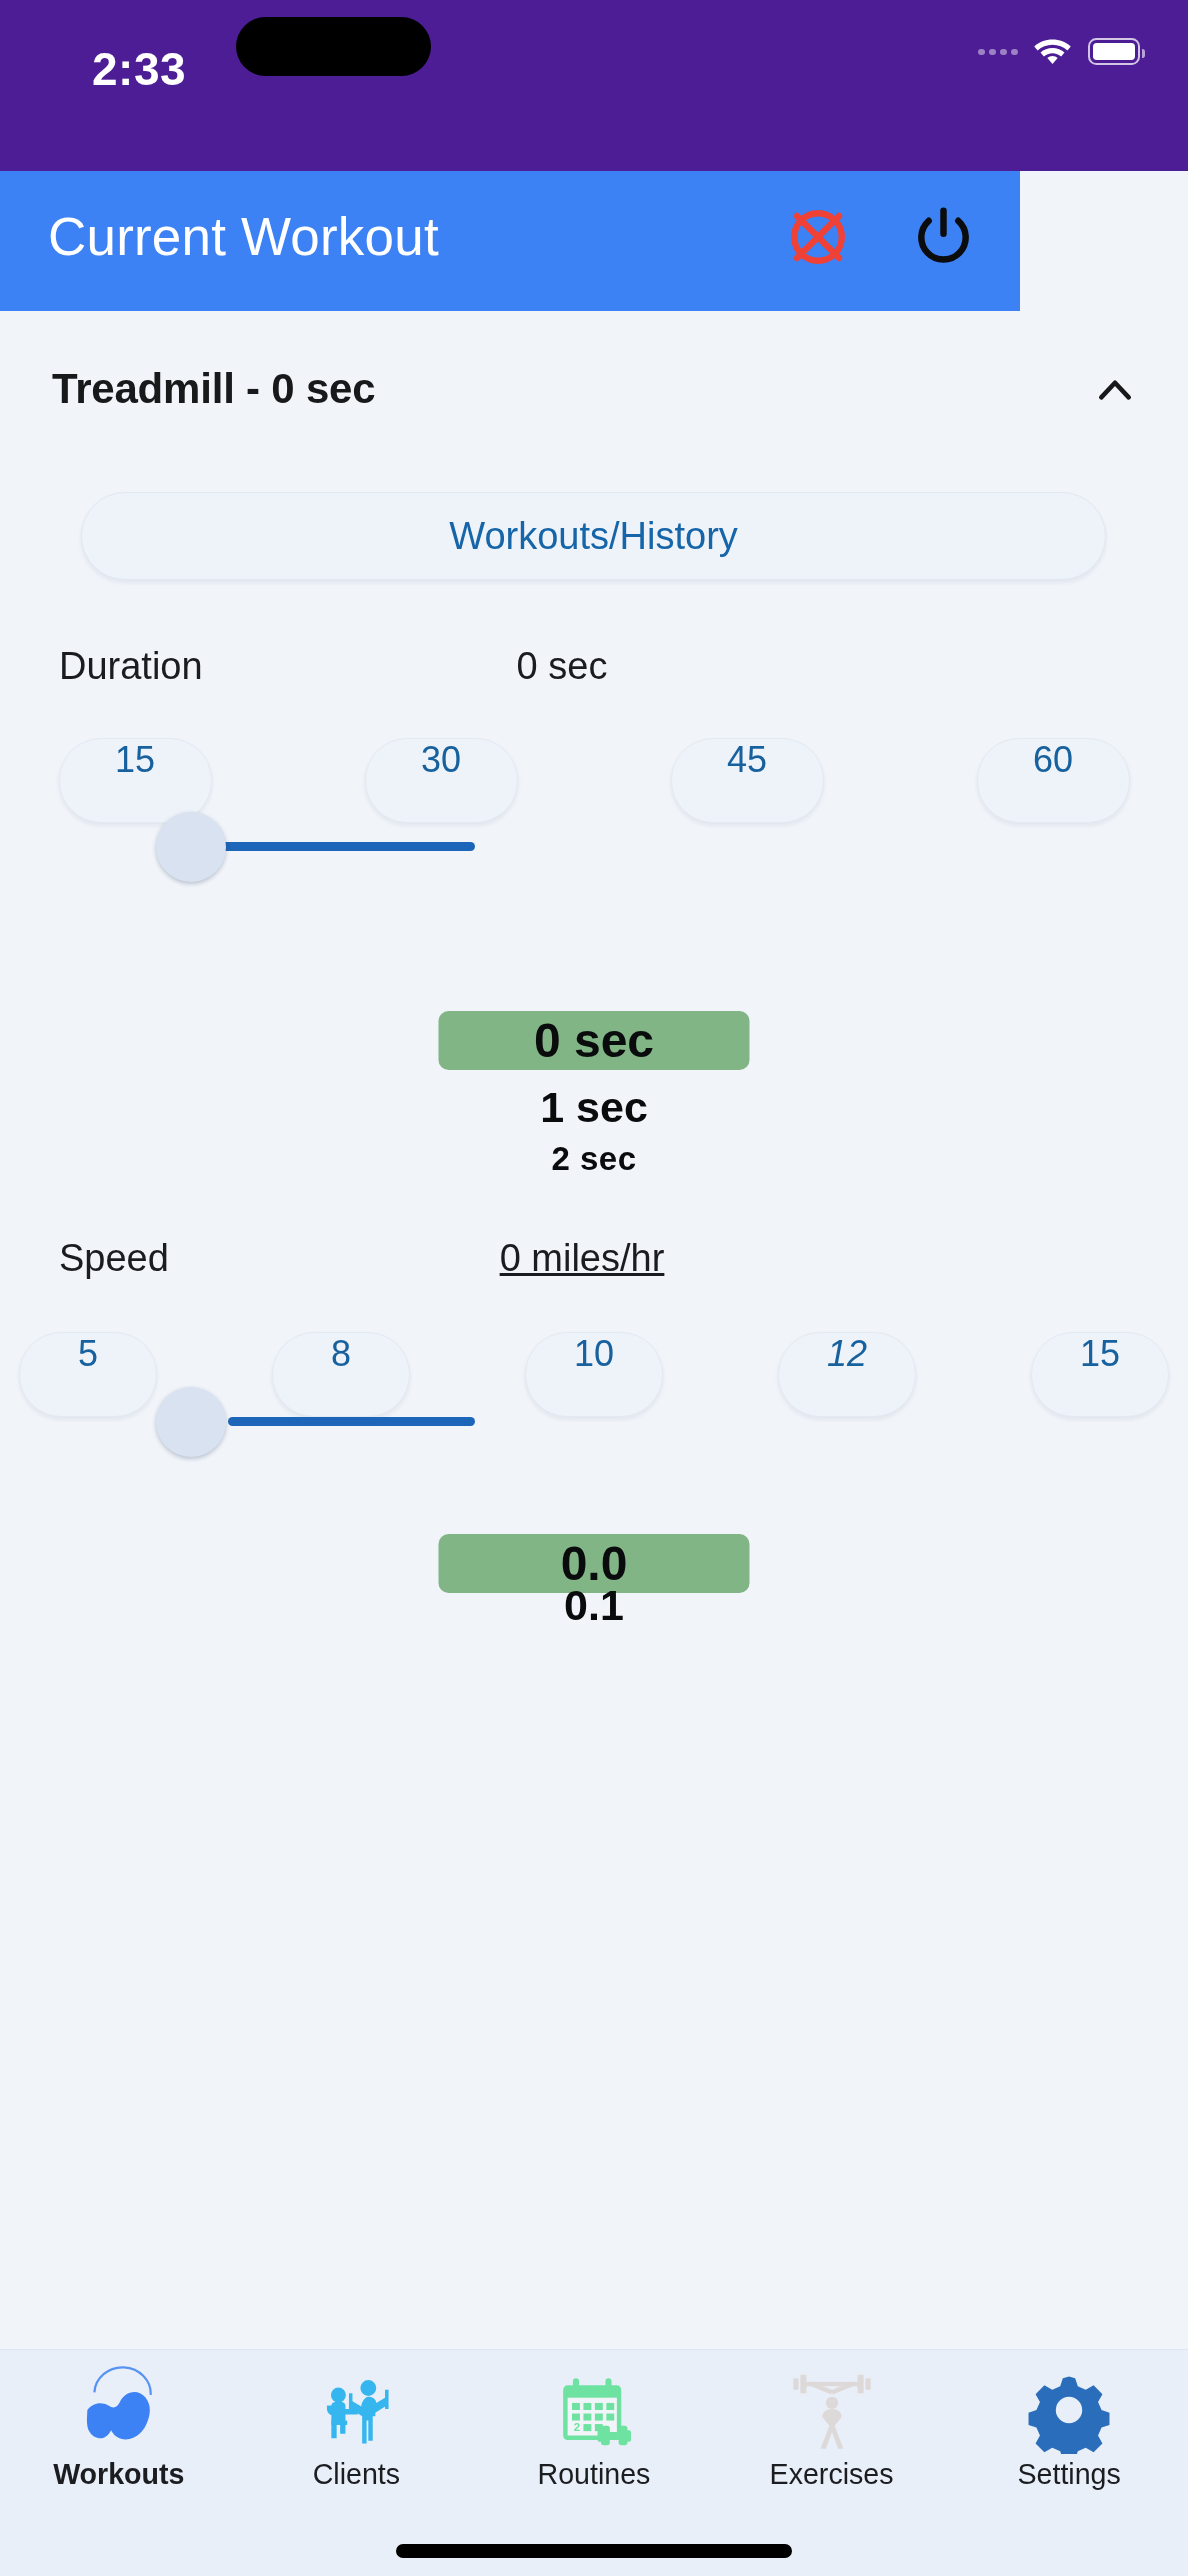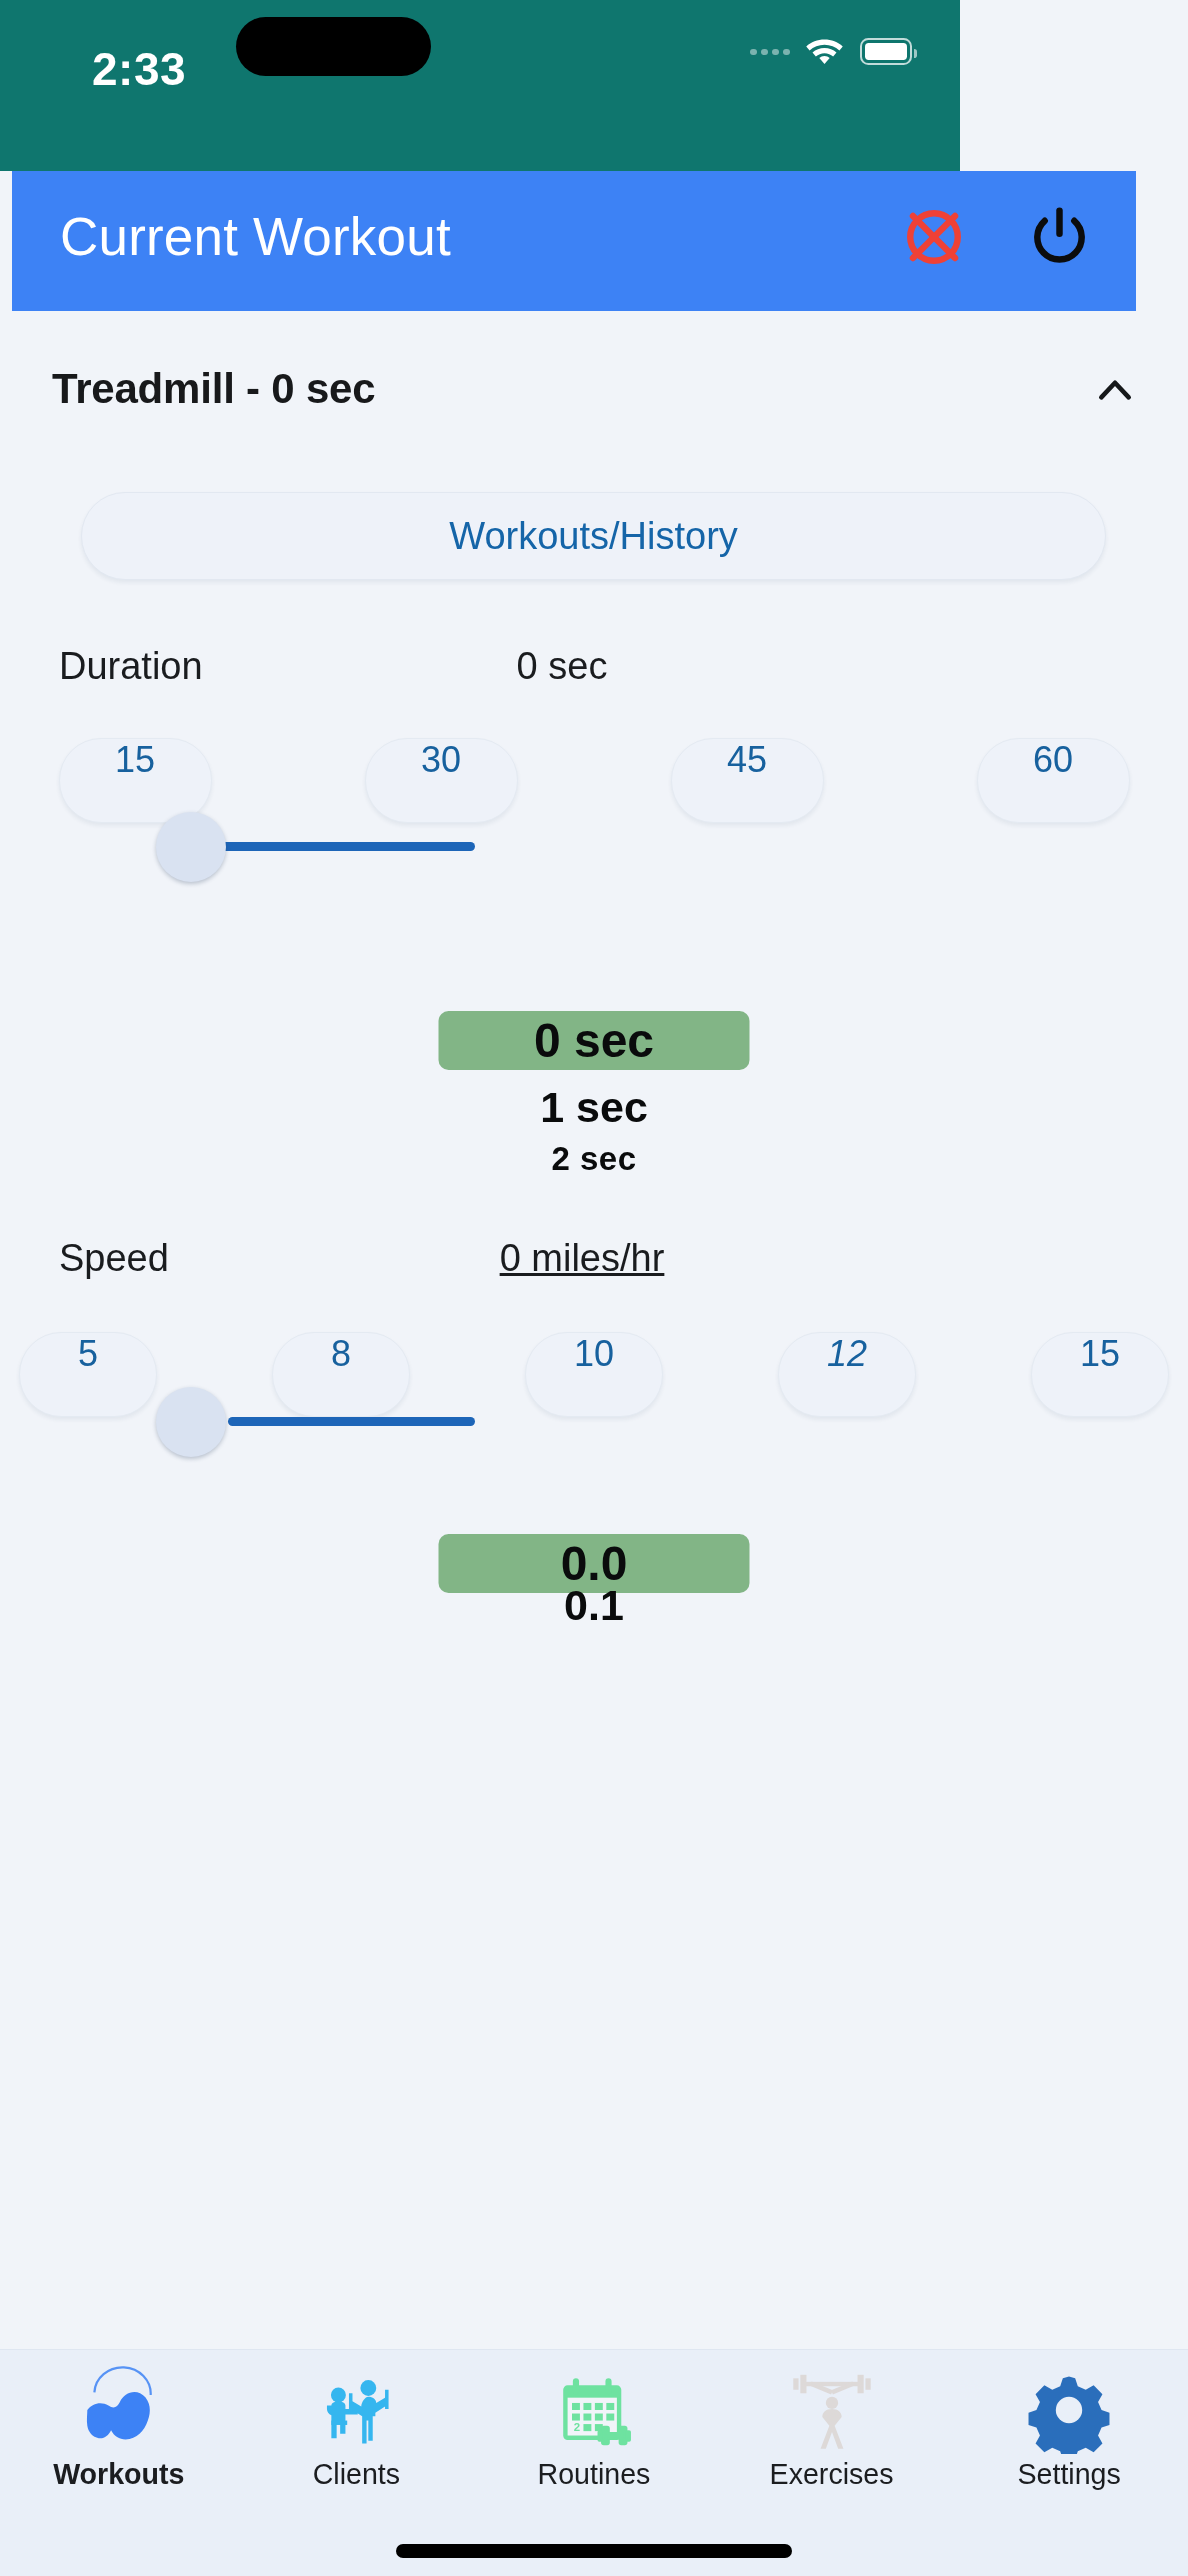--- a/index.html
+++ b/index.html
@@ -6,22 +6,22 @@
   html, body {
     width: 1188px; height: 2576px;
     font-family: "Liberation Sans", sans-serif;
     background: #f1f4f9;
     overflow: hidden;
   }
   .phone { position: relative; width: 1188px; height: 2576px; background: #f1f4f9; }
 
   
   .statusbar {
-    position: absolute; top: 0; left: 0; width: 960px; height: 171px;
-    background: #0f766e;
+    position: absolute; top: 0; left: 0; width: 1188px; height: 171px;
+    background: #4c1d95;
   }
   .sb-time {
     position: absolute; left: 92px; top: 42px;
     font-size: 46px; font-weight: 600; color: #ffffff; letter-spacing: 0.5px;
   }
   .dynamic-island {
     position: absolute; left: 236px; top: 16.6px;
     width: 195px; height: 59px; background: #000; border-radius: 31px;
   }
   .sb-right { position: absolute; right: 48px; top: 37px; display: flex; align-items: center; gap: 14.7px; }
@@ -33,21 +33,21 @@
     border-radius: 8.3px; padding: 2.8px;
   }
   .sb-batt::after {
     content: ""; position: absolute; right: -7.4px; top: 8.3px; width: 3.7px; height: 9.2px;
     background: rgba(255,255,255,0.6); border-radius: 0 2.8px 2.8px 0;
   }
   .sb-batt i { display: block; width: 100%; height: 100%; background: #fff; border-radius: 3.7px; }
 
   
   .appbar {
-    position: absolute; top: 171px; left: 12px; width: 1124px; height: 140px;
+    position: absolute; top: 171px; left: 0; width: 1020px; height: 140px;
     background: #3d82f5;
   }
   .appbar-title {
     position: absolute; left: 48px; top: 35px;
     font-size: 53px; color: #ffffff; font-weight: 400; letter-spacing: 0.2px;
   }
   .appbar-actions { position: absolute; right: 41px; top: 29.5px; display: flex; align-items: center; gap: 53px; }
   .ic-btn { width: 72px; height: 72px; display: flex; align-items: center; justify-content: center; cursor: pointer; }
 
   

